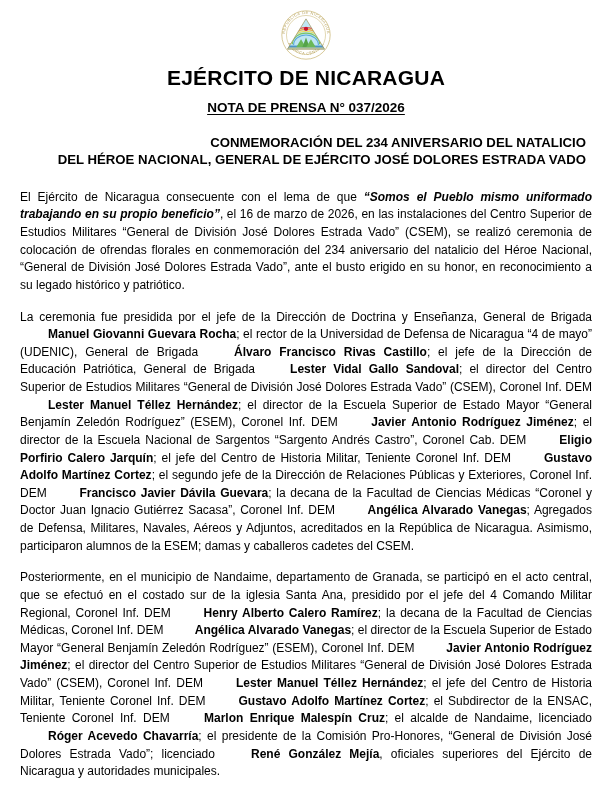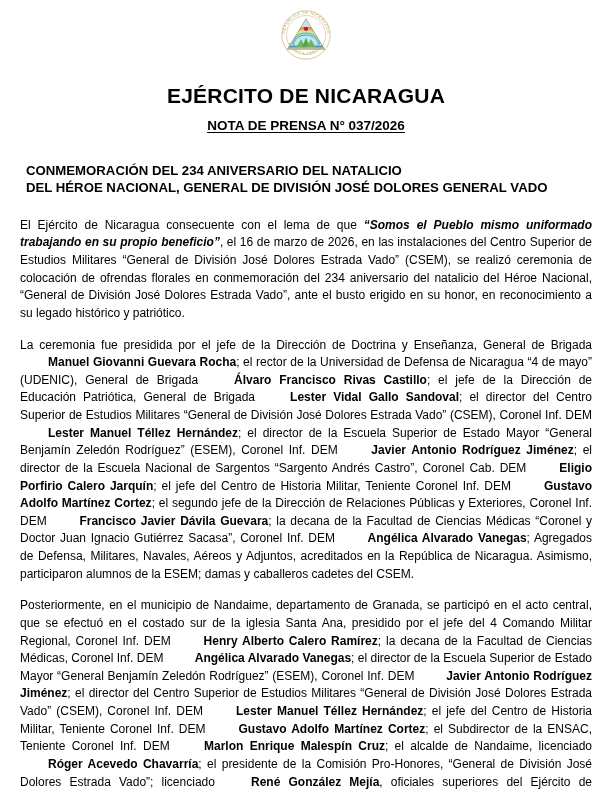--- a/index.html
+++ b/index.html
@@ -33,39 +33,39 @@
     width: 62px;
     height: 62px;
     display: block;
   }
   
   .org-title {
     text-align: center;
     font-size: 21px;
     font-weight: bold;
     letter-spacing: 0.2px;
-    margin-top: 18px;
+    margin-top: 0;
     line-height: 1.1;
   }
   .press-note {
     text-align: center;
     font-size: 13.5px;
     font-weight: bold;
     margin-top: 12px;
     line-height: 1.1;
   }
   .press-note span {
     text-decoration: underline;
     text-underline-offset: 2px;
   }
   .headline {
-    text-align: left;
+    text-align: right;
     font-size: 13.2px;
     font-weight: bold;
-    margin-top: 28px;
+    margin-top: 18px;
     line-height: 1.32;
     padding: 0 6px;
   }
   .headline .l2 { display: block; }
   
   .body-text {
     margin-top: 20px;
   }
   .para {
     font-size: 12px;
@@ -126,21 +126,21 @@
       <polygon points="50,24 80,73 20,73" fill="none" stroke="#9a8f55" stroke-width="1.1"></polygon>
     </svg>
   </div>
 
   <div class="org-title">EJÉRCITO DE NICARAGUA</div>
 
   <div class="press-note"><span>NOTA DE PRENSA N° 037/2026</span></div>
 
   <div class="headline">
     <span>CONMEMORACIÓN DEL 234 ANIVERSARIO DEL NATALICIO</span>
-    <span class="l2">DEL HÉROE NACIONAL, GENERAL DE DIVISIÓN JOSÉ DOLORES GENERAL VADO</span>
+    <span class="l2">DEL HÉROE NACIONAL, GENERAL DE EJÉRCITO JOSÉ DOLORES ESTRADA VADO</span>
   </div>
 
   <div class="body-text">
 
     <p class="para"><span>El Ejército de Nicaragua consecuente con el lema de que </span><i class="bi">“Somos el Pueblo mismo uniformado trabajando en su propio beneficio”</i><span>, el 16 de marzo de 2026, en las instalaciones del Centro Superior de Estudios Militares “General de División José Dolores Estrada Vado” (CSEM), se realizó ceremonia de colocación de ofrendas florales en conmemoración del 234 aniversario del natalicio del Héroe Nacional, “General de División José Dolores Estrada Vado”, ante el busto erigido en su honor, en reconocimiento a su legado histórico y patriótico.</span></p>
 
     <p class="para"><span>La ceremonia fue presidida por el jefe de la Dirección de Doctrina y Enseñanza, General de Brigada </span><b>Manuel Giovanni Guevara Rocha</b><span>; el rector de la Universidad de Defensa de Nicaragua “4 de mayo” (UDENIC), General de Brigada </span><b>Álvaro Francisco Rivas Castillo</b><span>; el jefe de la Dirección de Educación Patriótica, General de Brigada </span><b>Lester Vidal Gallo Sandoval</b><span>; el director del Centro Superior de Estudios Militares “General de División José Dolores Estrada Vado” (CSEM), Coronel Inf. DEM </span><b>Lester Manuel Téllez Hernández</b><span>; el director de la Escuela Superior de Estado Mayor “General Benjamín Zeledón Rodríguez” (ESEM), Coronel Inf. DEM </span><b>Javier Antonio Rodríguez Jiménez</b><span>; el director de la Escuela Nacional de Sargentos “Sargento Andrés Castro”, Coronel Cab. DEM </span><b>Eligio Porfirio Calero Jarquín</b><span>; el jefe del Centro de Historia Militar, Teniente Coronel Inf. DEM </span><b>Gustavo Adolfo Martínez Cortez</b><span>; el segundo jefe de la Dirección de Relaciones Públicas y Exteriores, Coronel Inf. DEM </span><b>Francisco Javier Dávila Guevara</b><span>; la decana de la Facultad de Ciencias Médicas “Coronel y Doctor Juan Ignacio Gutiérrez Sacasa”, Coronel Inf. DEM </span><b>Angélica Alvarado Vanegas</b><span>; Agregados de Defensa, Militares, Navales, Aéreos y Adjuntos, acreditados en la República de Nicaragua. Asimismo, participaron alumnos de la ESEM; damas y caballeros cadetes del CSEM.</span></p>
 
     <p class="para"><span>Posteriormente, en el municipio de Nandaime, departamento de Granada, se participó en el acto central, que se efectuó en el costado sur de la iglesia Santa Ana, presidido por el jefe del 4 Comando Militar Regional, Coronel Inf. DEM </span><b>Henry Alberto Calero Ramírez</b><span>; la decana de la Facultad de Ciencias Médicas, Coronel Inf. DEM </span><b>Angélica Alvarado Vanegas</b><span>; el director de la Escuela Superior de Estado Mayor “General Benjamín Zeledón Rodríguez” (ESEM), Coronel Inf. DEM </span><b>Javier Antonio Rodríguez Jiménez</b><span>; el director del Centro Superior de Estudios Militares “General de División José Dolores Estrada Vado” (CSEM), Coronel Inf. DEM </span><b>Lester Manuel Téllez Hernández</b><span>; el jefe del Centro de Historia Militar, Teniente Coronel Inf. DEM </span><b>Gustavo Adolfo Martínez Cortez</b><span>; el Subdirector de la ENSAC, Teniente Coronel Inf. DEM </span><b>Marlon Enrique Malespín Cruz</b><span>; el alcalde de Nandaime, licenciado </span><b>Róger Acevedo Chavarría</b><span>; el presidente de la Comisión Pro-Honores, “General de División José Dolores Estrada Vado”; licenciado </span><b>René González Mejía</b><span>, oficiales superiores del Ejército de Nicaragua y autoridades municipales.</span></p>
 

